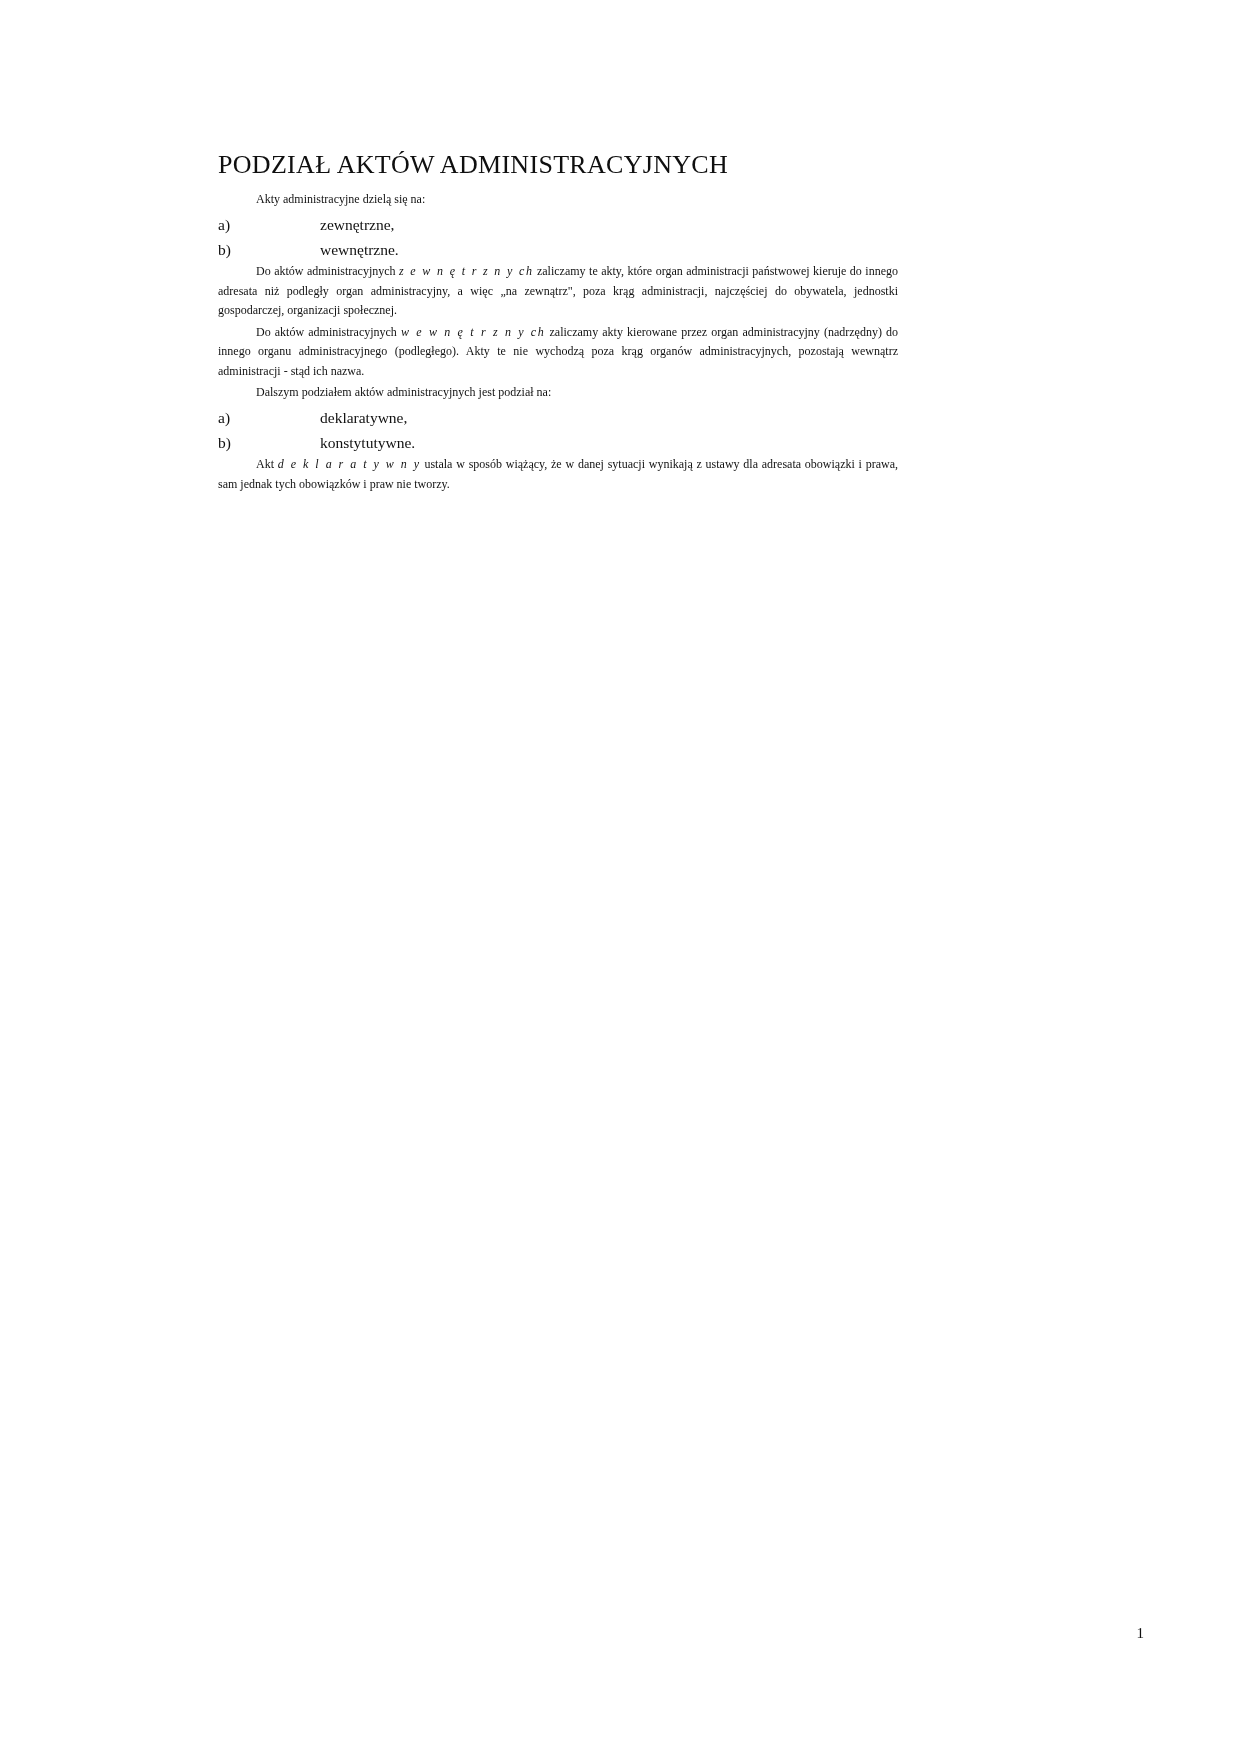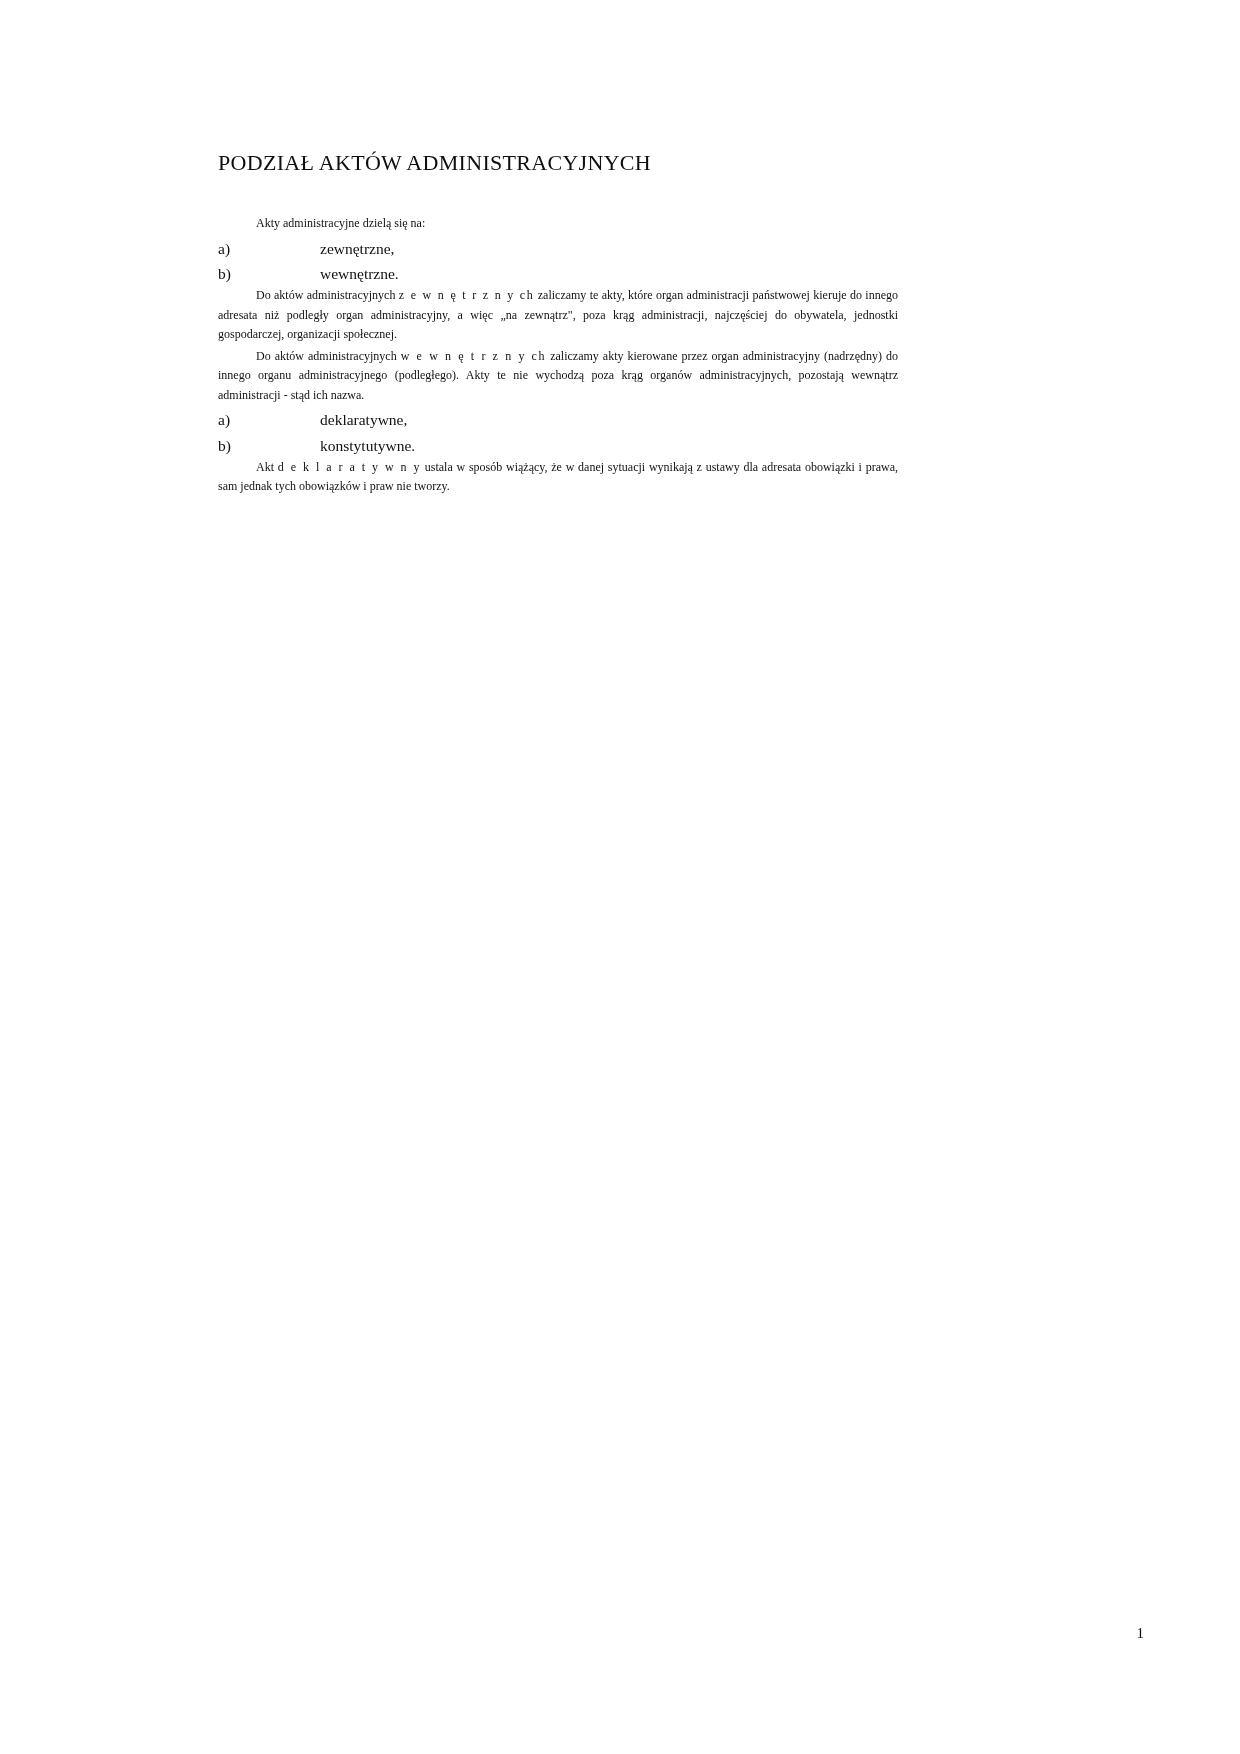--- a/index.html
+++ b/index.html
@@ -18,24 +18,24 @@
     color: #111111;
   }
   .content {
     position: absolute;
     left: 218px;
     top: 150px;
     width: 680px;
   }
   .doc-title {
     font-family: "Liberation Serif", serif;
-    font-size: 22px;
+    font-size: 26px;
     font-weight: normal;
     letter-spacing: 0.3px;
-    margin: 0 0 38px 0;
+    margin: 0 0 10px 0;
     color: #0f0f0f;
   }
   p.body-par {
     margin: 0 0 2px 0;
     font-size: 12px;
     line-height: 1.63;
     text-align: justify;
     text-indent: 38px;
     color: #121212;
   }
@@ -48,20 +48,21 @@
   .list-row .marker {
     width: 58px;
     flex: 0 0 58px;
   }
   .list-row .item-text {
     flex: 1 1 auto;
     margin-left: 44px;
   }
   .spaced {
     letter-spacing: 1.6px;
+    font-style: italic;
   }
   .page-number {
     position: absolute;
     right: 96px;
     bottom: 112px;
     font-size: 15px;
     font-family: "Liberation Serif", serif;
     color: #111111;
   }
 </style>
@@ -83,20 +84,21 @@
     <div class="list-row">
       <span class="marker">b)</span>
       <span class="item-text">wewnętrzne.</span>
     </div>
 
     <p class="body-par"><span>Do aktów administracyjnych </span><span class="spaced">z e w n ę t r z n y ch</span><span> zaliczamy te akty, które organ administracji państwowej kieruje do innego adresata niż podległy organ administracyjny, a więc „na zewnątrz", poza krąg administracji, najczęściej do obywatela, jednostki gospodarczej, organizacji społecznej.</span></p>
 
     <p class="body-par"><span>Do aktów administracyjnych </span><span class="spaced">w e w n ę t r z n y ch</span><span> zaliczamy akty kierowane przez organ administracyjny (nadrzędny) do innego organu administracyjnego (podległego). Akty te nie wychodzą poza krąg organów administracyjnych, pozostają wewnątrz administracji - stąd ich nazwa.</span></p>
 
 
+    <p class="body-par">Dalszym podziałem aktów administracyjnych jest podział na:</p>
 
     <div class="list-row">
       <span class="marker">a)</span>
       <span class="item-text">deklaratywne,</span>
     </div>
     <div class="list-row">
       <span class="marker">b)</span>
       <span class="item-text">konstytutywne.</span>
     </div>
 

